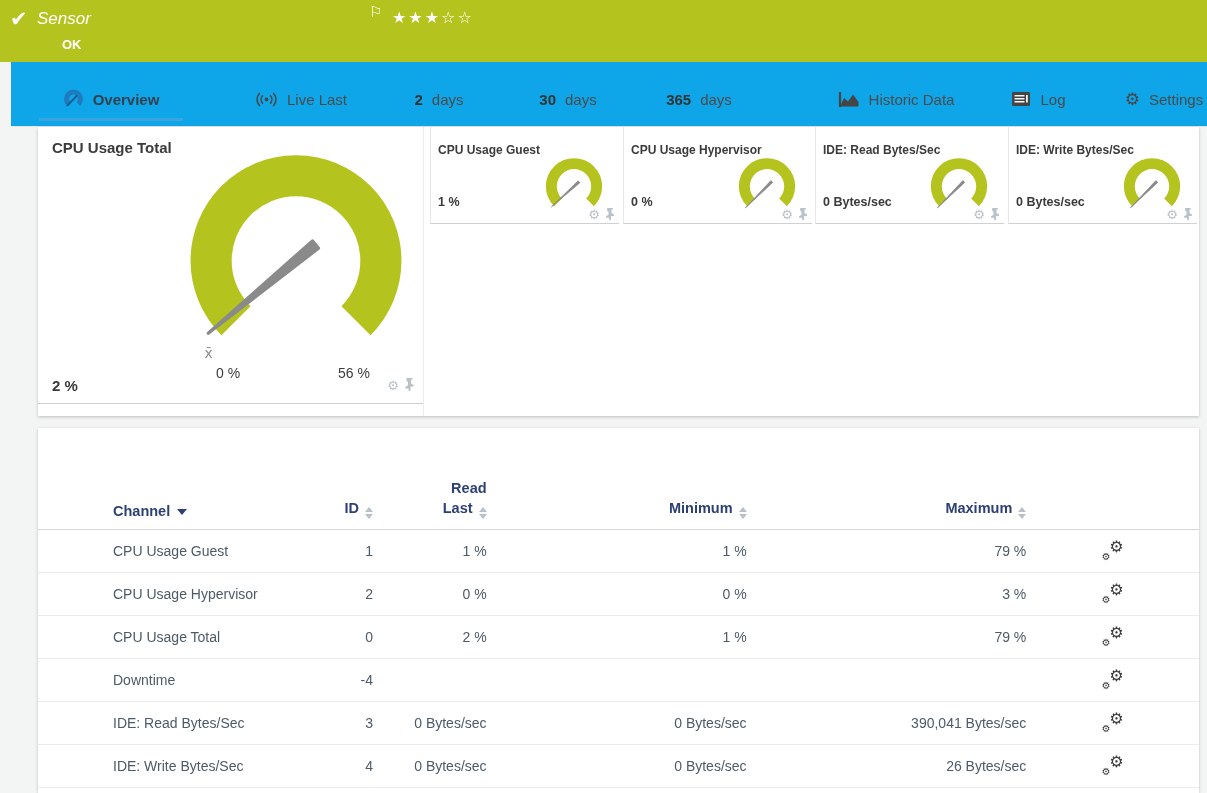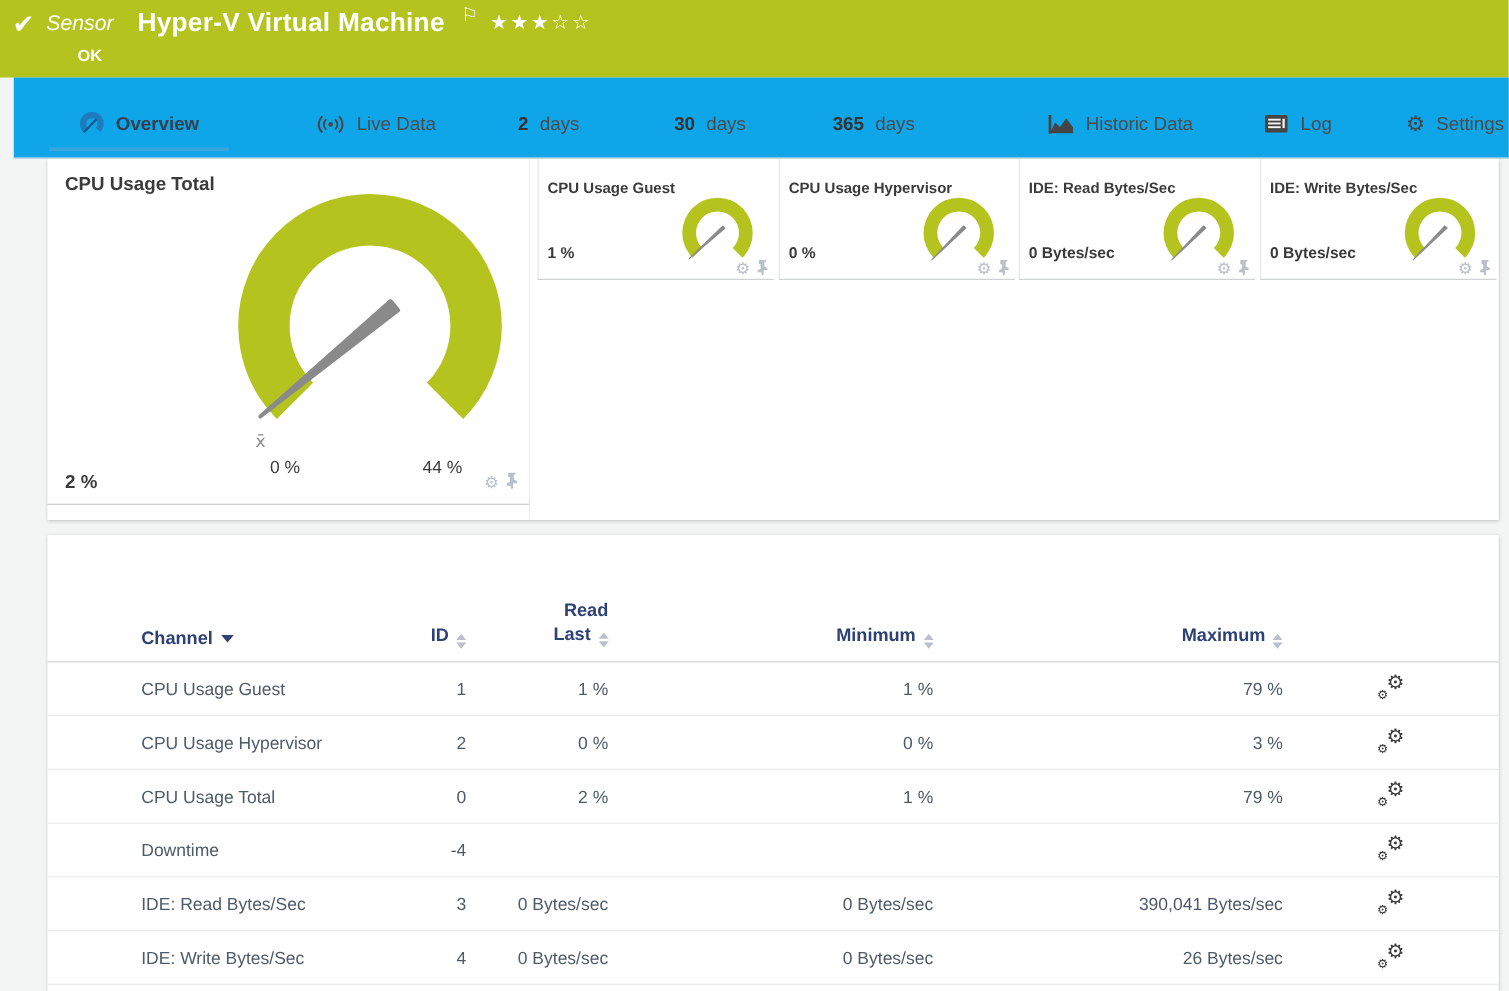--- a/index.html
+++ b/index.html
@@ -81,40 +81,39 @@
   .dgear .g2{position:absolute;left:0;bottom:0px;font-size:10px;color:#3d3d3d;line-height:1;}
 </style>
 </head>
 <body>
 
 <div id="app">
 
   <div class="topbar">
     <span class="check">✔</span>
     <span class="kind">Sensor</span>
-    <span class="title">Hyper-V Virtual Machine</span>
     <span class="flag">⚐</span>
     <span class="stars">★★★☆☆</span>
     <span class="status">OK</span>
   </div>
 
   <div class="tabs">
     <div class="tab active" style="left:28px;width:144px;">
       <svg width="21" height="21" viewBox="0 0 20 20">
         <path d="M3.64,15.86 A9,9 0 1 1 16.36,15.86 L12.97,12.47 A4.2,4.2 0 1 0 7.03,12.47 Z" fill="#1e7bbd"></path>
         <line x1="13" y1="6.5" x2="4.4" y2="15.6" stroke="#155a8a" stroke-width="1.8" stroke-linecap="round"></line>
       </svg>
       <span>Overview</span>
     </div>
     <div class="tab" style="left:225px;width:130px;">
       <svg width="23" height="17" viewBox="0 0 22 16">
         <circle cx="11" cy="8" r="1.8" fill="#474747"></circle>
         <path d="M7.2,4.5 A5.2,5.2 0 0 0 7.2,11.5 M4.2,2.2 A8.6,8.6 0 0 0 4.2,13.8 M14.8,4.5 A5.2,5.2 0 0 1 14.8,11.5 M17.8,2.2 A8.6,8.6 0 0 1 17.8,13.8" fill="none" stroke="#474747" stroke-width="1.5" stroke-linecap="round"></path>
       </svg>
-      <span>Live Data</span>
+      <span>Live Last</span>
     </div>
     <div class="tab" style="left:388px;width:80px;">
       <b>2</b>
       <span>days</span>
     </div>
     <div class="tab" style="left:512px;width:90px;text-align:right;">
       <b>30</b>
       <span>days</span>
     </div>
     <div class="tab" style="left:632px;width:112px;">
@@ -147,21 +146,21 @@
   <div class="panel" id="gauges-panel">
 
     <div class="big-tile">
       <div class="tile-title">CPU Usage Total</div>
       <svg class="gauge" viewBox="0 0 220 220">
         <path class="arc" d="M39.29,174.71 A100,100 0 1 1 180.71,174.71 L153.13,147.13 A61,61 0 1 0 66.87,147.13 Z"></path>
         <text x="27" y="196" font-size="13" text-anchor="middle">x̄</text>
       <polygon points="26.8,172.8 125.6,85.2 131.4,92.2" fill="#8a8a8a" stroke="#8a8a8a" stroke-width="3" stroke-linejoin="round"></polygon>
         </svg>
       <div class="scale-min">0 %</div>
-      <div class="scale-max">44 %</div>
+      <div class="scale-max">56 %</div>
       <div class="tile-value">2 %</div>
       <div class="tile-tools" style="position:absolute;right:8px;top:251px;">
         <span class="gear-glyph">⚙</span>
         <svg width="11" height="14" viewBox="0 0 10 14">
           <path d="M2,0 h6 v1.6 h-1.4 v3.8 l2.6,1.6 v1.6 H6 v3.4 L5,13.6 4,12 v-1.4 H0.8 V9 l2.6,-1.6 V3.6 H2 Z" fill="#b9c0c7"></path>
         </svg>
       </div>
       <div class="bottom-rule"></div>
     </div>
 

